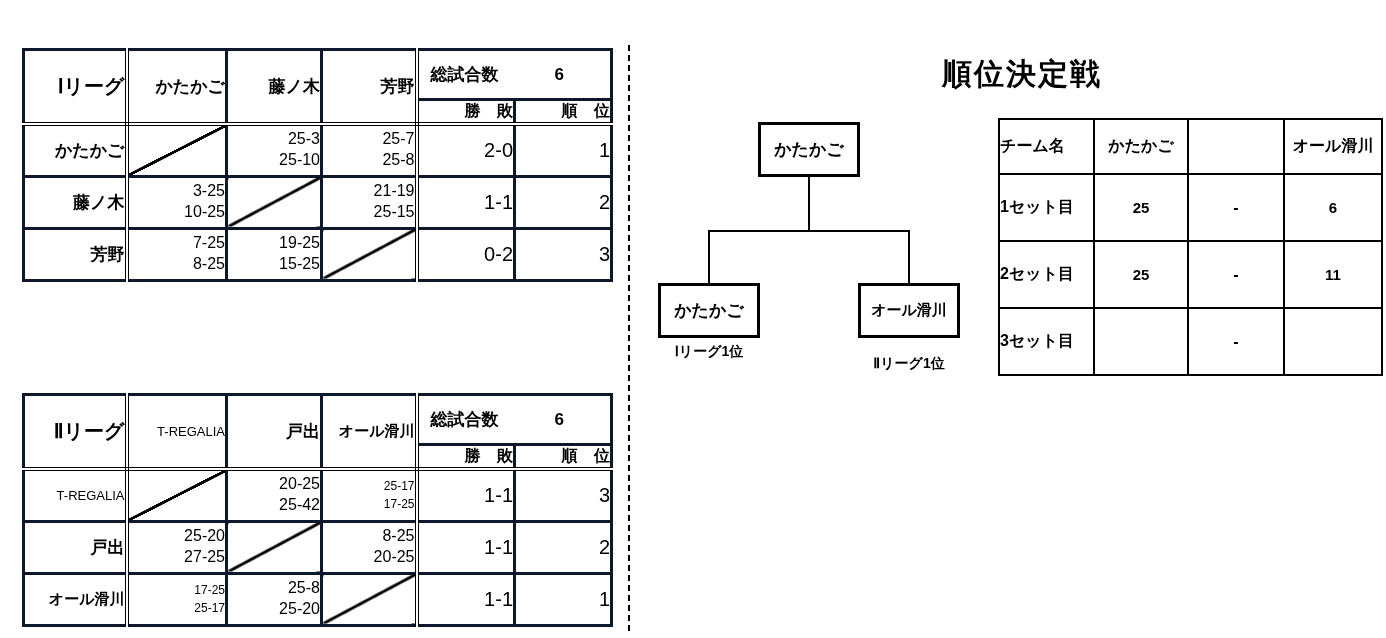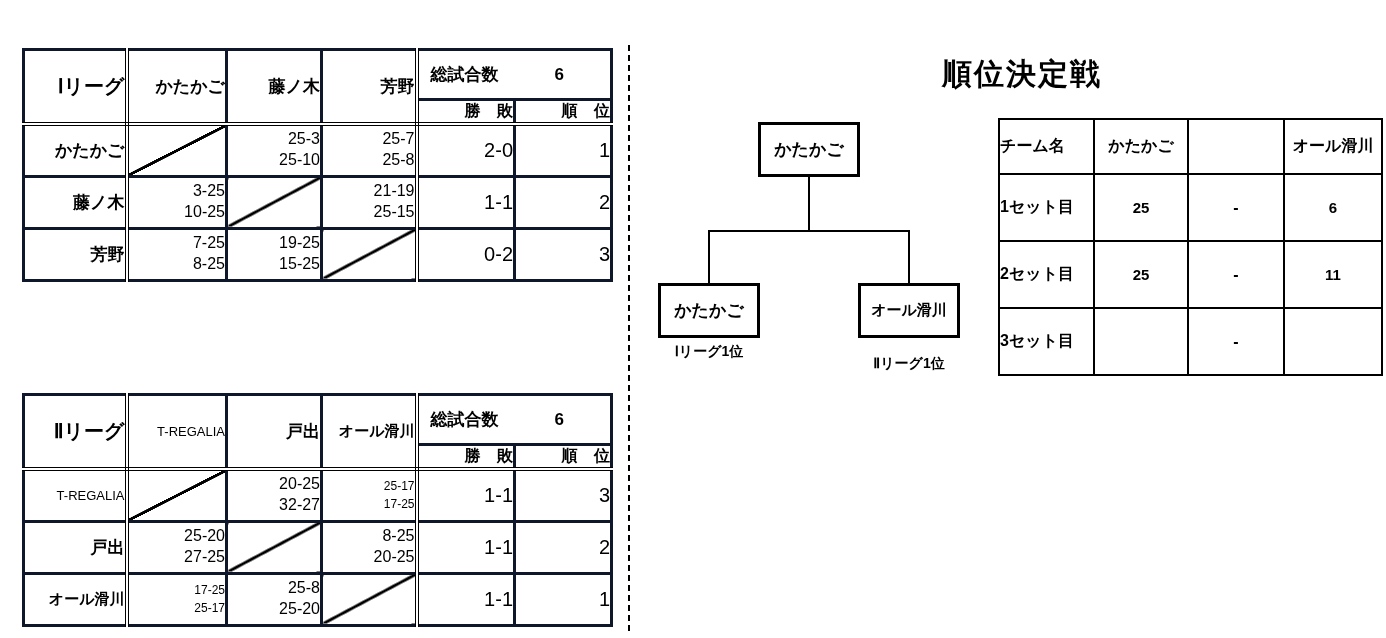--- a/index.html
+++ b/index.html
@@ -188,21 +188,21 @@
       </tr>
       <tr class="h2">
         <td class="sub dblb">勝 敗</td>
         <td class="sub dblb">順 位</td>
       </tr>
       <tr class="body">
         <td class="rowteam sm13 dblr">T-REGALIA</td>
         <td class="diag"></td>
         <td class="score">
           <div>20-25</div>
-          <div>32-27</div>
+          <div>25-42</div>
         </td>
         <td class="score small dblr">
           <div>25-17</div>
           <div>17-25</div>
         </td>
         <td class="wl">1-1</td>
         <td class="rank">3</td>
       </tr>
       <tr class="body">
         <td class="rowteam dblr">戸出</td>

